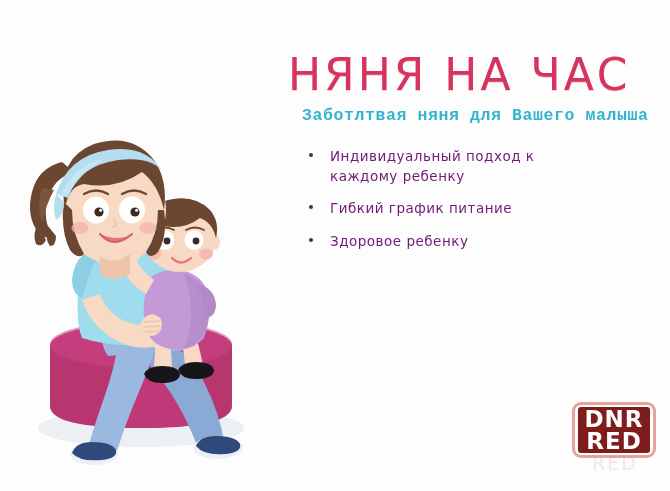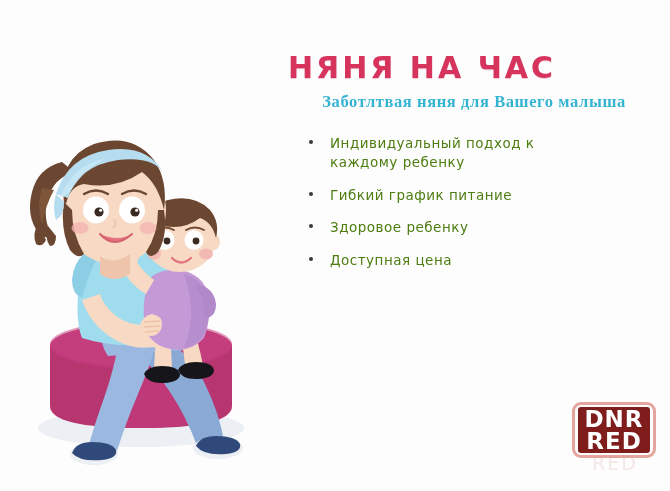--- a/index.html
+++ b/index.html
@@ -19,51 +19,50 @@
   
   #text-column {
     position: absolute;
     left: 286px;
     top: 52px;
     width: 372px;
   }
 
   #main-title {
     font-family: "DejaVu Sans", sans-serif;
-    font-size: 30px;
-    font-weight: bold;
+    font-size: 44px;
+    font-weight: normal;
     color: #d6345c;
     letter-spacing: 3px;
     line-height: 1.05;
     white-space: nowrap;
     margin: 0 0 8px 2px;
     text-shadow: 0 1px 0 rgba(214,52,92,0.25);
   }
 
   #subtitle {
-    font-family: Liberation Serif, serif;
+    font-family: Liberation Mono, monospace;
     font-size: 16.5px;
     font-weight: bold;
     color: #35b4d2;
     letter-spacing: 0.6px;
     white-space: nowrap;
-    margin: 0 0 22px 4px;
-    text-align: center;
+    margin: 0 0 22px 16px;
   }
 
   #features-list {
     list-style: none;
     margin: 0;
     padding: 0 0 0 44px;
   }
   .feature-item {
     position: relative;
     font-family: "DejaVu Sans", sans-serif;
     font-size: 13.5px;
-    color: #4d7c0f;
+    color: #701a75;
     letter-spacing: 0.5px;
     line-height: 1.45;
     margin-bottom: 13px;
     max-width: 230px;
   }
   .feature-item .bullet-dot {
     position: absolute;
     left: -21px;
     top: 6px;
     width: 4px;
@@ -269,24 +268,20 @@
         <span>Индивидуальный подход к каждому ребенку</span>
       </li>
       <li class="feature-item">
         <span class="bullet-dot"></span>
         <span>Гибкий график питание</span>
       </li>
       <li class="feature-item">
         <span class="bullet-dot"></span>
         <span>Здоровое ребенку</span>
       </li>
-      <li class="feature-item">
-        <span class="bullet-dot"></span>
-        <span>Доступная цена</span>
-      </li>
     </ul>
   </div>
 
   <div id="watermark">
     <div id="watermark-frame"></div>
     <div id="watermark-letters">
       <span class="wm-line">DNR</span>
       <span class="wm-line">RED</span>
     </div>
     <div id="watermark-sub">RED</div>

